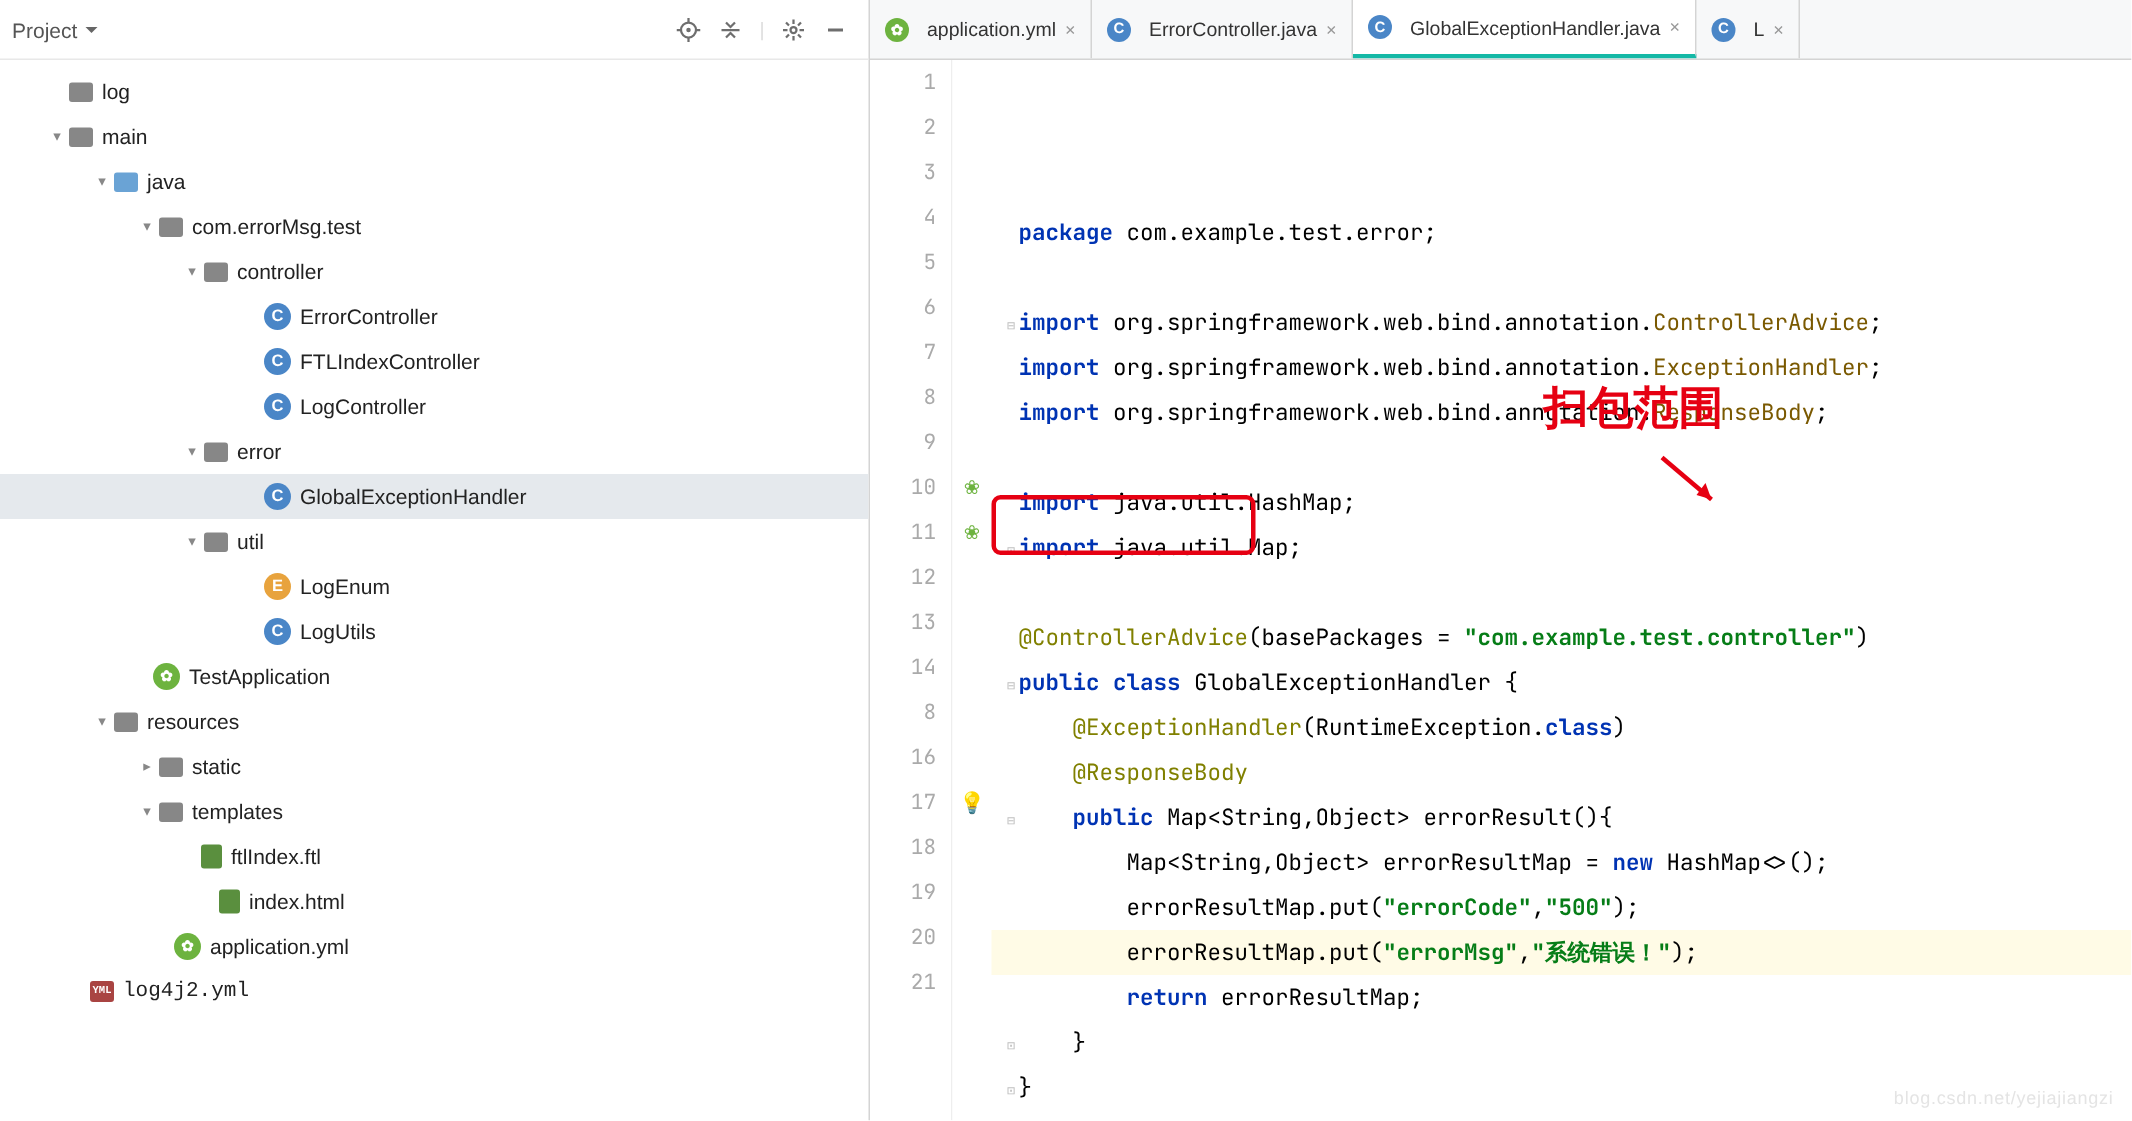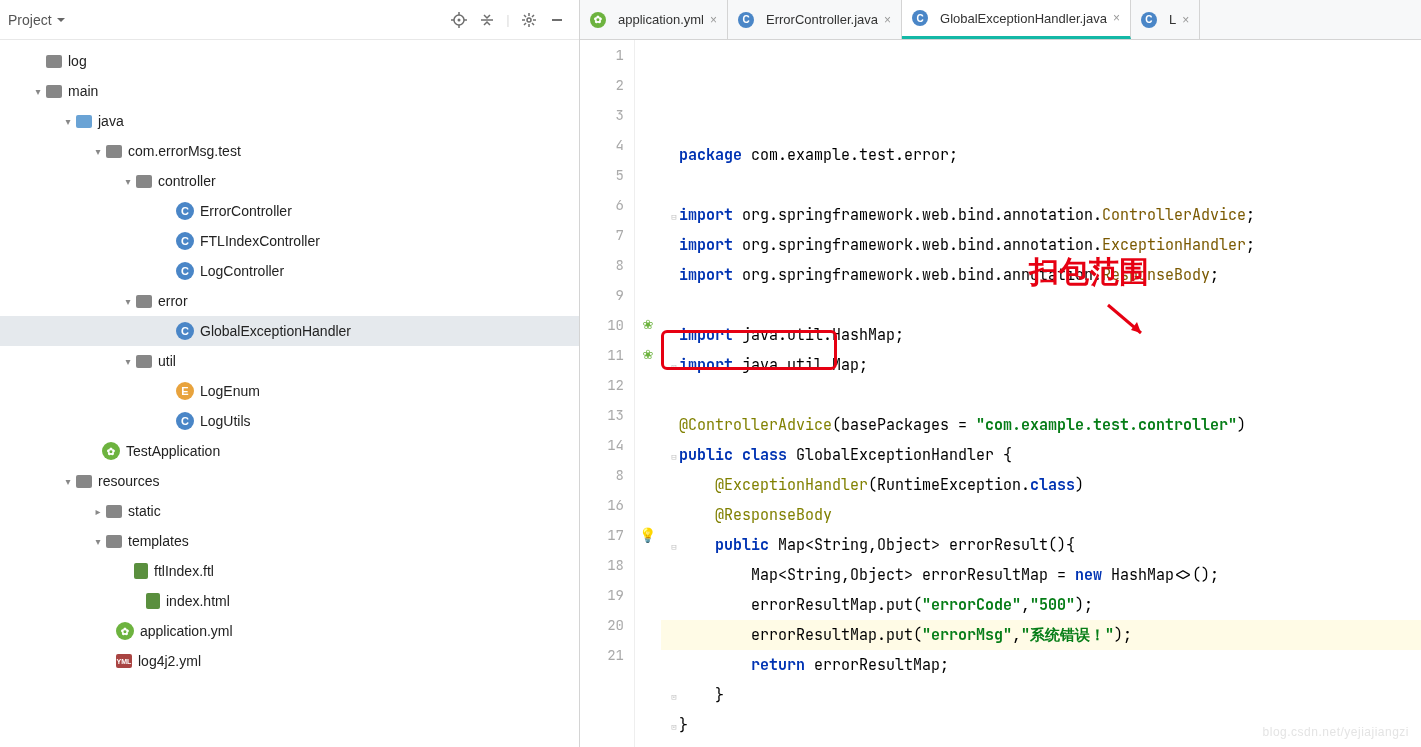--- a/index.html
+++ b/index.html
@@ -188,21 +188,21 @@
       <div class="tree-node" style="padding-left: 130px;">
         <span class="chev"></span>
         <span class="ico html"></span>
         <span>index.html</span>
       </div>
       <div class="tree-node" style="padding-left: 100px;">
         <span class="chev"></span>
         <span class="ico spring"></span>
         <span>application.yml</span>
       </div>
-      <div class="tree-node" style="padding-left: 100px;">
+      <div class="tree-node" style="padding-left: 44px; font-family: Liberation Mono, monospace;">
         <span class="chev"></span>
         <span class="ico yml"></span>
         <span>log4j2.yml</span>
       </div>
     </div>
 </div>
 
 <div class="editor-pane">
   <div class="tabs" id="tabs">
       <div class="tab">

